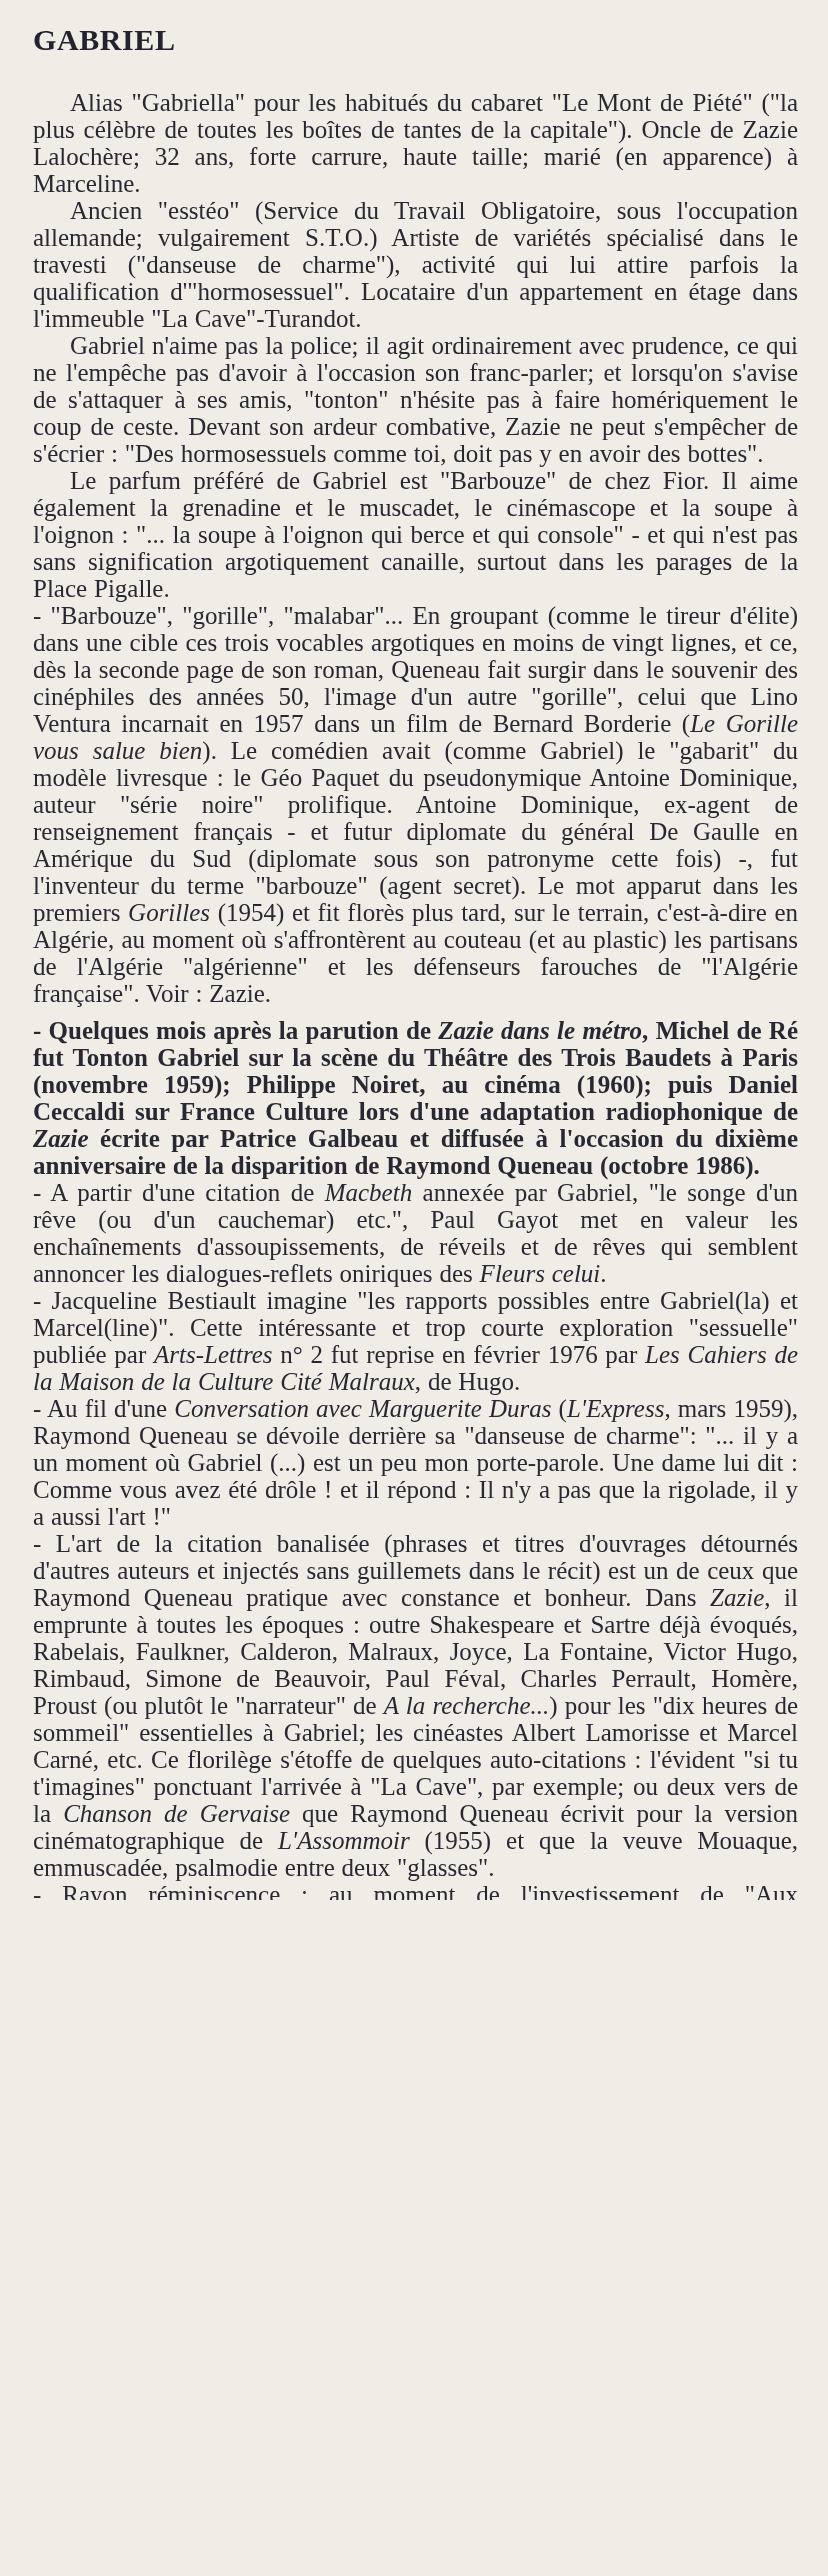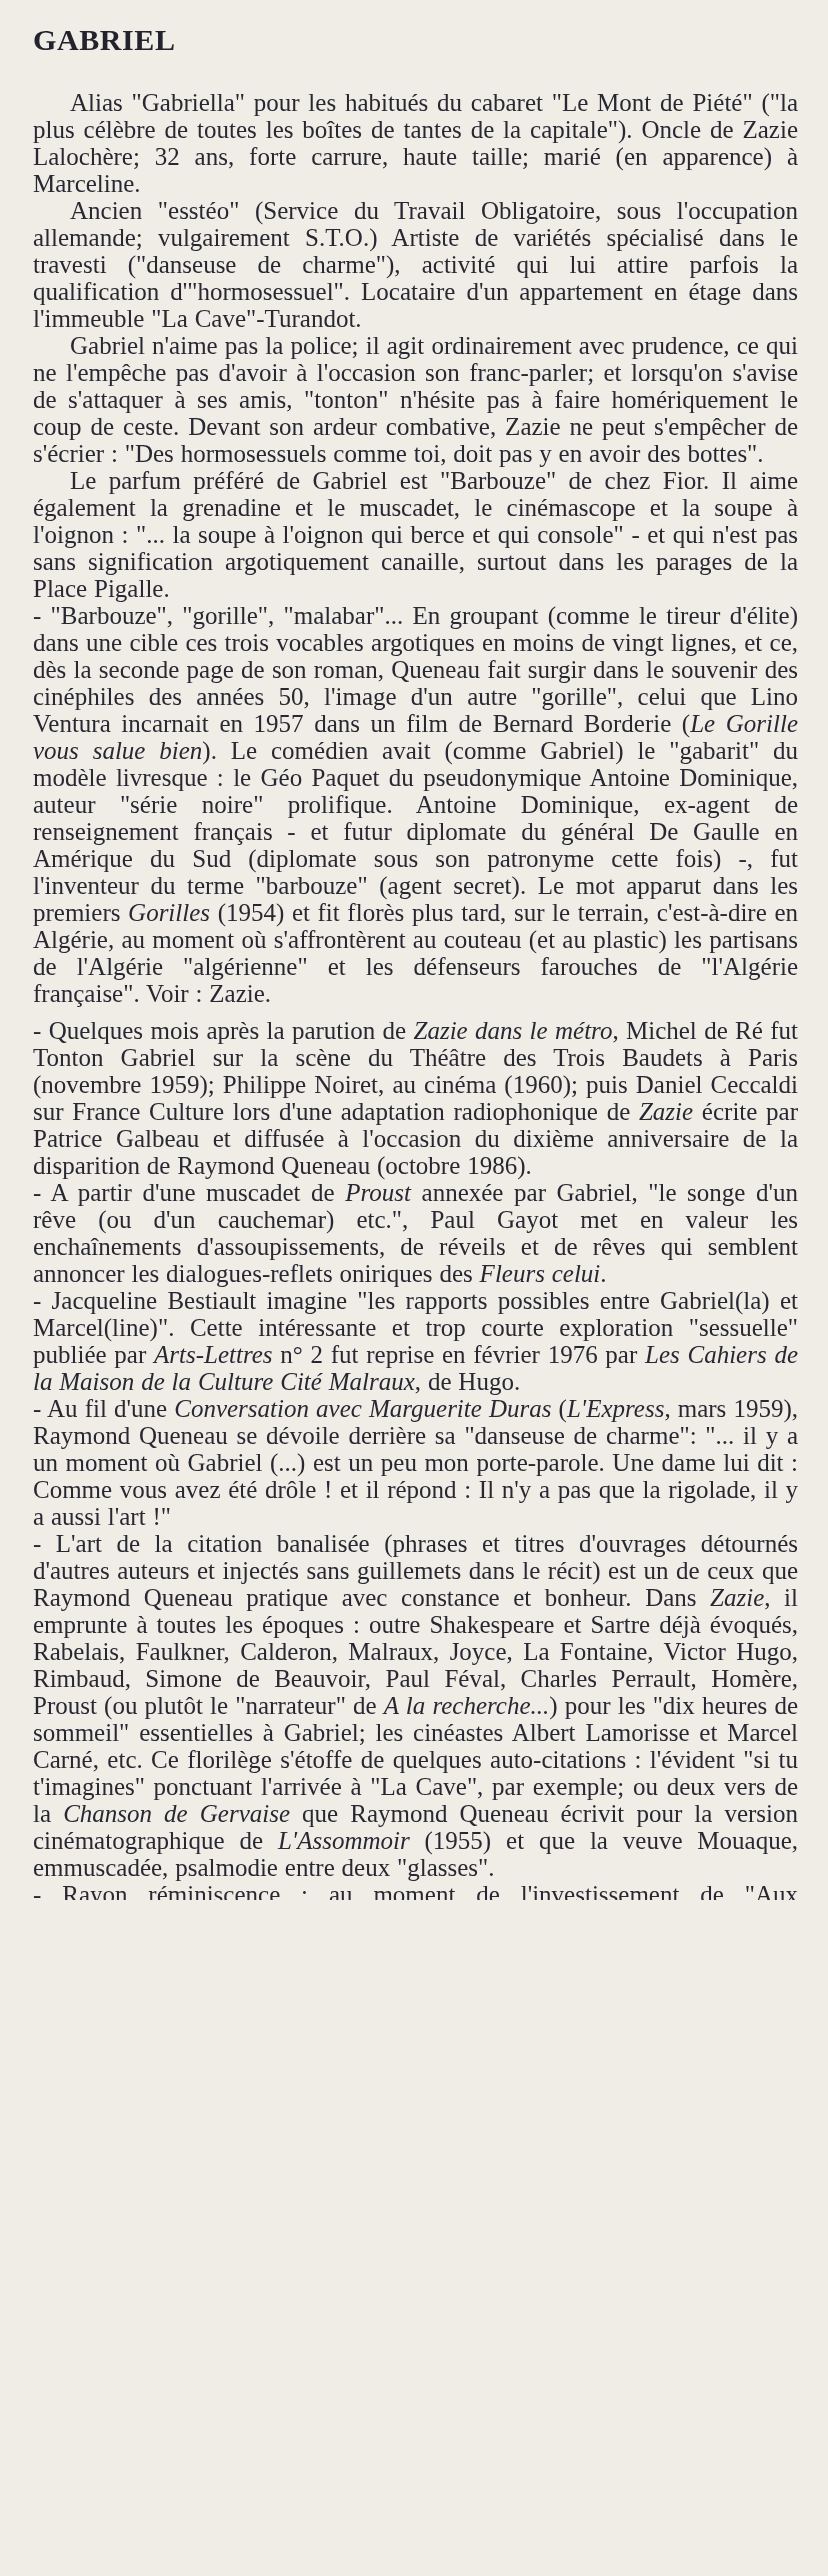--- a/index.html
+++ b/index.html
@@ -38,39 +38,40 @@
     font-size: 25px;
     line-height: 27px;
     text-align: justify;
     word-spacing: 0.6px;
   }
   .paragraphs p.para.indent {
     text-indent: 37px;
   }
   .paragraphs p.para.section-break {
     margin-top: 10.6px;
+    font-weight: bold;
   }
   .italic {
     font-style: italic;
   }
 </style>
 </head>
 <body style="background: rgb(240, 237, 231);">
 
 <div class="page" style="color: rgb(40, 40, 50);">
   <div class="content">
     <h1 class="title">GABRIEL</h1>
     <div class="paragraphs">
         <p class="para indent"><span>Alias "Gabriella" pour les habitués du cabaret "Le Mont de Piété" ("la plus célèbre de toutes les boîtes de tantes de la capitale"). Oncle de Zazie Lalochère; 32 ans, forte carrure, haute taille; marié (en apparence) à Marceline.</span></p>
         <p class="para indent"><span>Ancien "esstéo" (Service du Travail Obligatoire, sous l'occupation allemande; vulgairement S.T.O.) Artiste de variétés spécialisé dans le travesti ("danseuse de charme"), activité qui lui attire parfois la qualification d'"hormosessuel". Locataire d'un appartement en étage dans l'immeuble "La Cave"-Turandot.</span></p>
         <p class="para indent"><span>Gabriel n'aime pas la police; il agit ordinairement avec prudence, ce qui ne l'empêche pas d'avoir à l'occasion son franc-parler; et lorsqu'on s'avise de s'attaquer à ses amis, "tonton" n'hésite pas à faire homériquement le coup de ceste. Devant son ardeur combative, Zazie ne peut s'empêcher de s'écrier : "Des hormosessuels comme toi, doit pas y en avoir des bottes".</span></p>
         <p class="para indent"><span>Le parfum préféré de Gabriel est "Barbouze" de chez Fior. Il aime également la grenadine et le muscadet, le cinémascope et la soupe à l'oignon : "... la soupe à l'oignon qui berce et qui console" - et qui n'est pas sans signification argotiquement canaille, surtout dans les parages de la Place Pigalle.</span></p>
         <p class="para"><span>- "Barbouze", "gorille", "malabar"... En groupant (comme le tireur d'élite) dans une cible ces trois vocables argotiques en moins de vingt lignes, et ce, dès la seconde page de son roman, Queneau fait surgir dans le souvenir des cinéphiles des années 50, l'image d'un autre "gorille", celui que Lino Ventura incarnait en 1957 dans un film de Bernard Borderie (</span><span class="italic">Le Gorille vous salue bien</span><span>). Le comédien avait (comme Gabriel) le "gabarit" du modèle livresque : le Géo Paquet du pseudonymique Antoine Dominique, auteur "série noire" prolifique. Antoine Dominique, ex-agent de renseignement français - et futur diplomate du général De Gaulle en Amérique du Sud (diplomate sous son patronyme cette fois) -, fut l'inventeur du terme "barbouze" (agent secret). Le mot apparut dans les premiers </span><span class="italic">Gorilles</span><span> (1954) et fit florès plus tard, sur le terrain, c'est-à-dire en Algérie, au moment où s'affrontèrent au couteau (et au plastic) les partisans de l'Algérie "algérienne" et les défenseurs farouches de "l'Algérie française". Voir : Zazie.</span></p>
         <p class="para section-break"><span>- Quelques mois après la parution de </span><span class="italic">Zazie dans le métro</span><span>, Michel de Ré fut Tonton Gabriel sur la scène du Théâtre des Trois Baudets à Paris (novembre 1959); Philippe Noiret, au cinéma (1960); puis Daniel Ceccaldi sur France Culture lors d'une adaptation radiophonique de </span><span class="italic">Zazie</span><span> écrite par Patrice Galbeau et diffusée à l'occasion du dixième anniversaire de la disparition de Raymond Queneau (octobre 1986).</span></p>
-        <p class="para"><span>- A partir d'une muscadet de </span><span class="italic">Proust</span><span> annexée par Gabriel, "le songe d'un rêve (ou d'un cauchemar) etc.", Paul Gayot met en valeur les enchaînements d'assoupissements, de réveils et de rêves qui semblent annoncer les dialogues-reflets oniriques des </span><span class="italic">Fleurs celui</span><span>.</span></p>
+        <p class="para"><span>- A partir d'une citation de </span><span class="italic">Macbeth</span><span> annexée par Gabriel, "le songe d'un rêve (ou d'un cauchemar) etc.", Paul Gayot met en valeur les enchaînements d'assoupissements, de réveils et de rêves qui semblent annoncer les dialogues-reflets oniriques des </span><span class="italic">Fleurs celui</span><span>.</span></p>
         <p class="para"><span>- Jacqueline Bestiault imagine "les rapports possibles entre Gabriel(la) et Marcel(line)". Cette intéressante et trop courte exploration "sessuelle" publiée par </span><span class="italic">Arts-Lettres</span><span> n° 2 fut reprise en février 1976 par </span><span class="italic">Les Cahiers de la Maison de la Culture Cité Malraux</span><span>, de Hugo.</span></p>
         <p class="para"><span>- Au fil d'une </span><span class="italic">Conversation avec Marguerite Duras</span><span> (</span><span class="italic">L'Express</span><span>, mars 1959), Raymond Queneau se dévoile derrière sa "danseuse de charme": "... il y a un moment où Gabriel (...) est un peu mon porte-parole. Une dame lui dit : Comme vous avez été drôle ! et il répond : Il n'y a pas que la rigolade, il y a aussi l'art !"</span></p>
         <p class="para"><span>- L'art de la citation banalisée (phrases et titres d'ouvrages détournés d'autres auteurs et injectés sans guillemets dans le récit) est un de ceux que Raymond Queneau pratique avec constance et bonheur. Dans </span><span class="italic">Zazie</span><span>, il emprunte à toutes les époques : outre Shakespeare et Sartre déjà évoqués, Rabelais, Faulkner, Calderon, Malraux, Joyce, La Fontaine, Victor Hugo, Rimbaud, Simone de Beauvoir, Paul Féval, Charles Perrault, Homère, Proust (ou plutôt le "narrateur" de </span><span class="italic">A la recherche...</span><span>) pour les "dix heures de sommeil" essentielles à Gabriel; les cinéastes Albert Lamorisse et Marcel Carné, etc. Ce florilège s'étoffe de quelques auto-citations : l'évident "si tu t'imagines" ponctuant l'arrivée à "La Cave", par exemple; ou deux vers de la </span><span class="italic">Chanson de Gervaise</span><span> que Raymond Queneau écrivit pour la version cinématographique de </span><span class="italic">L'Assommoir</span><span> (1955) et que la veuve Mouaque, emmuscadée, psalmodie entre deux "glasses".</span></p>
         <p class="para"><span>- Rayon réminiscence : au moment de l'investissement de "Aux Nyctalopes" par Aroun Arachide, l'escamotage du groupe Gabriel, télécommandé souterrainement par Marceline, n'est pas sans évoquer l'engloutissement de Juve et de Fandor en "cabinet de travail-ascenseur" dans la maison truquée du docteur Chaleck-Fantômas, Cité Frochot (voisinage immédiat de la Place Pigalle).</span></p>
       </div>
   </div>
 </div>
 
 
 </body></html>

